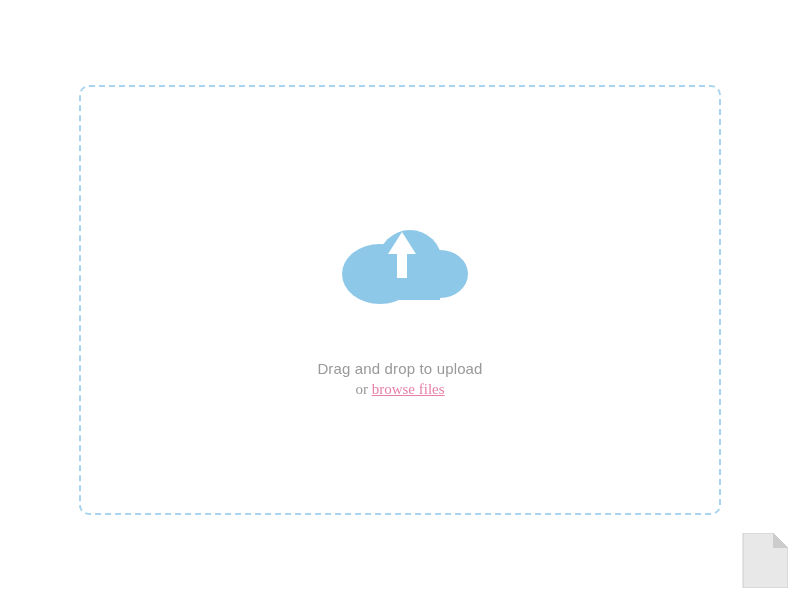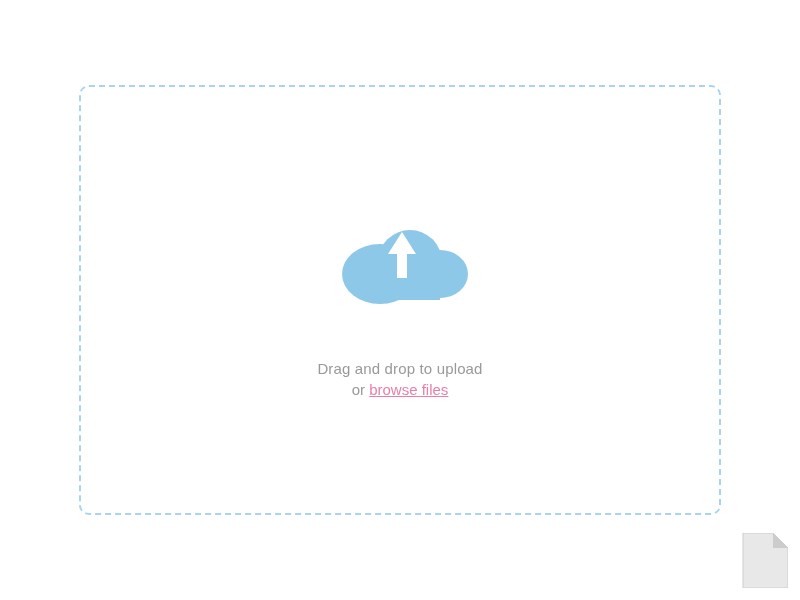--- a/index.html
+++ b/index.html
@@ -42,20 +42,21 @@
     .drag-text {
       font-size: 15px;
       color: #999999;
       margin-bottom: 4px;
       letter-spacing: 0.01em;
     }
 
     .browse-line {
       font-size: 15px;
       color: #999999;
+      font-family: Liberation Serif, serif;
     }
 
     .browse-link {
       color: #e87fa8;
       text-decoration: underline;
       cursor: pointer;
       background: none;
       border: none;
       font-size: 15px;
       font-family: inherit;

